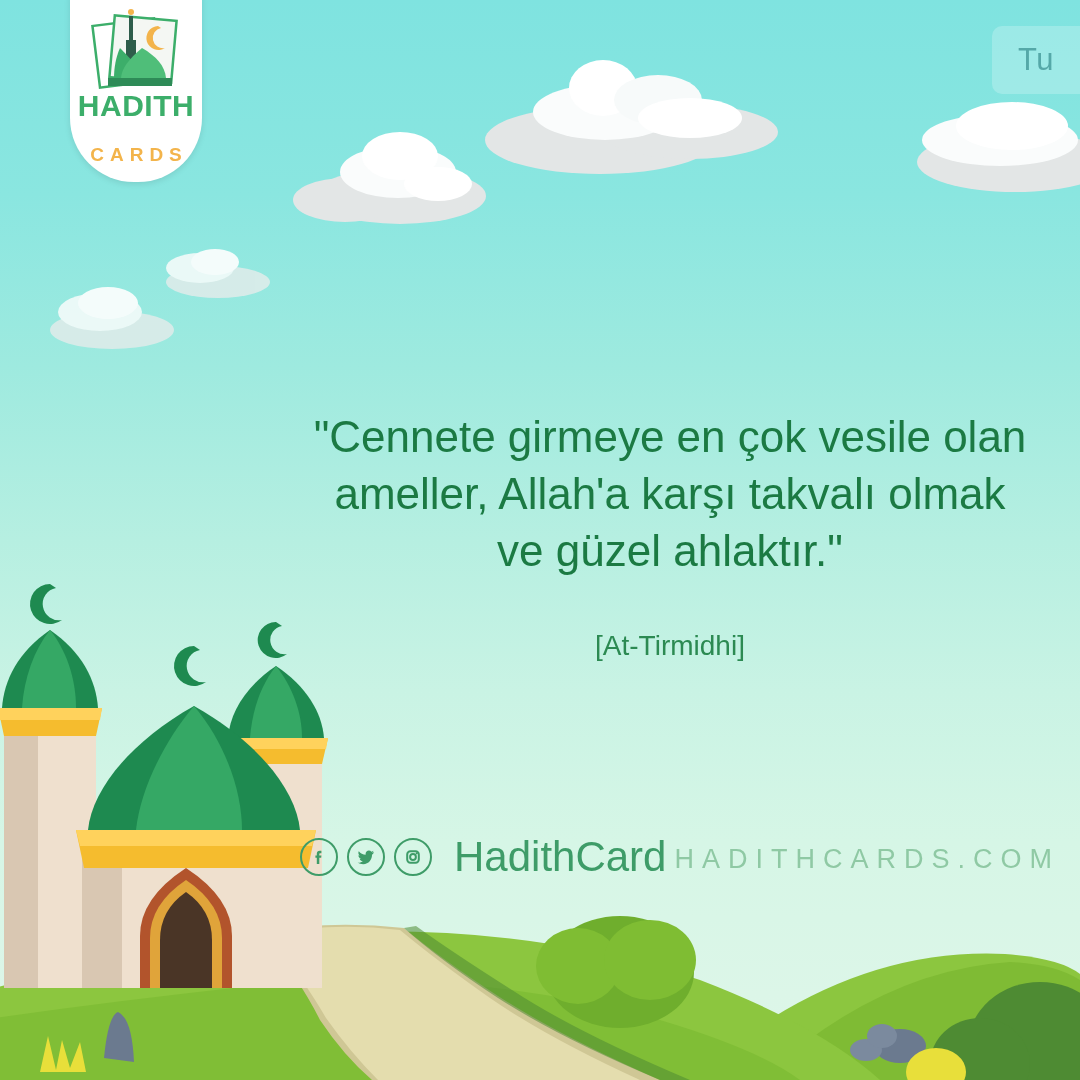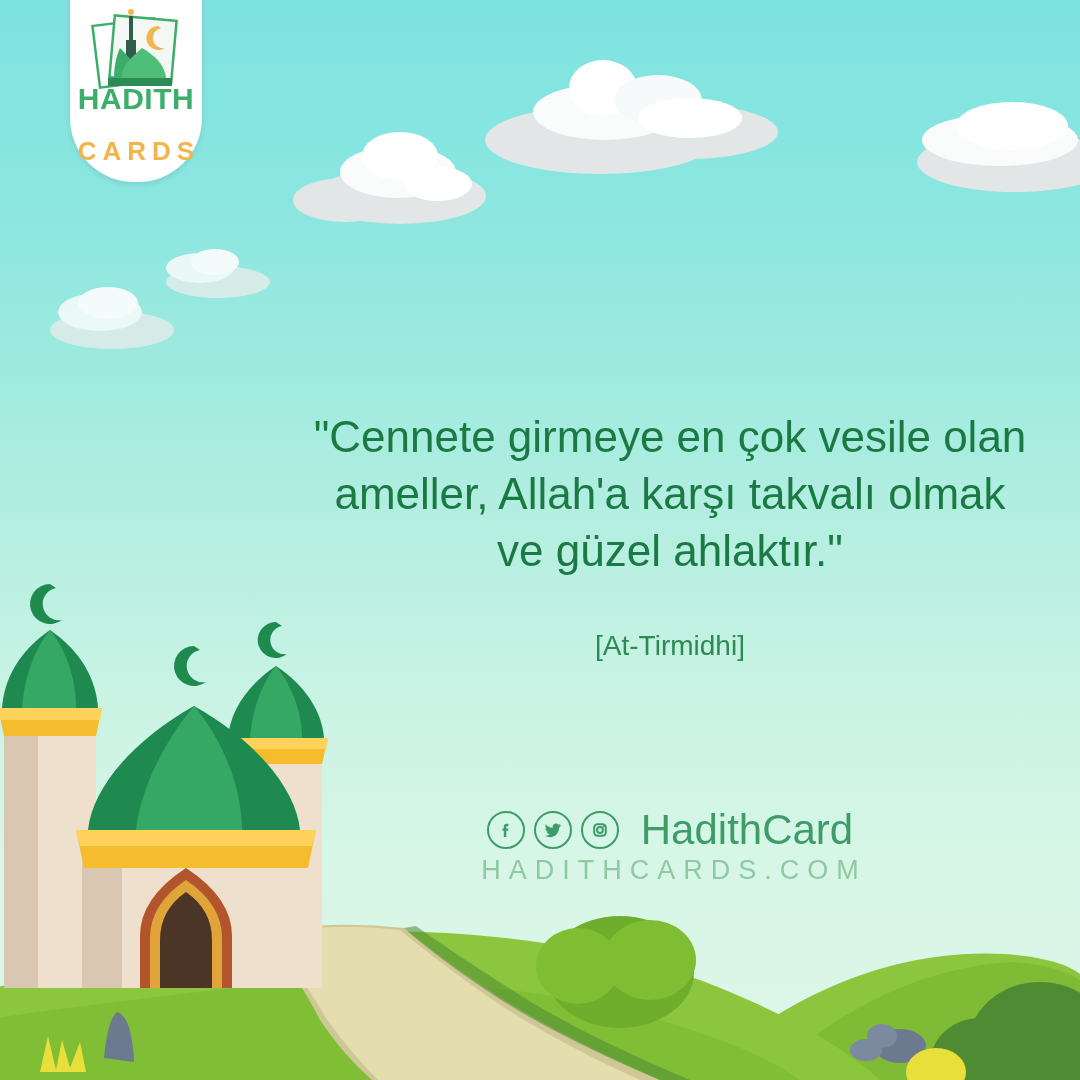--- a/index.html
+++ b/index.html
@@ -56,21 +56,21 @@
     font-weight: bold;
     font-size: 30px;
     letter-spacing: 0.5px;
     color: #3CAE6A;
     line-height: 1;
     margin-bottom: 24px;
   }
   #logo-cards {
     font-family: "Liberation Sans", sans-serif;
     font-weight: bold;
-    font-size: 26px;
+    font-size: 19px;
     letter-spacing: 6px;
     color: #F2B householder;
     color: #F3B44B;
     line-height: 1;
     padding-left: 6px;
   }
 
   
   #lang-badge {
     position: absolute;
@@ -140,24 +140,23 @@
     text-align: center;
     font-family: "Liberation Sans", sans-serif;
     font-size: 28px;
     color: #2C8A52;
   }
 
   
   #footer-block {
     position: absolute;
     left: 300px;
-    top: 809px;
+    top: 836px;
     width: 740px;
     display: flex;
-    flex-direction: column;
     align-items: center;
   }
   #social-row {
     display: flex;
     align-items: center;
     gap: 9px;
   }
   .social-icon {
     width: 38px;
     height: 38px;
@@ -333,20 +332,21 @@
       <circle cx="47" cy="4" r="3" fill="#F3B44B"></circle>
       <path d="M74,18 a12,12 0 1,0 7,22 a9,9 0 1,1 -4,-20 Z" fill="#F3B44B"></path>
       <path d="M64,70 C44,48 36,40 36,40 C36,40 30,52 30,70 Z" fill="#3CAE6A"></path>
       <path d="M58,40 C44,52 38,60 37,70 L82,70 C81,58 72,48 58,40 Z" fill="#4FBE79"></path>
       <rect x="24" y="70" width="64" height="8" fill="#2E8B57"></rect>
     </svg>
     <div id="logo-hadith">HADITH</div>
     <div id="logo-cards">CARDS</div>
   </div>
 
+  <div id="lang-badge">Tu</div>
 
 
   <div id="quote-block">
     <div class="quote-line">"Cennete girmeye en çok vesile olan</div>
     <div class="quote-line">ameller, Allah'a karşı takvalı olmak</div>
     <div class="quote-line">ve güzel ahlaktır."</div>
   </div>
 
   <div id="attribution">[At-Tirmidhi]</div>
 

